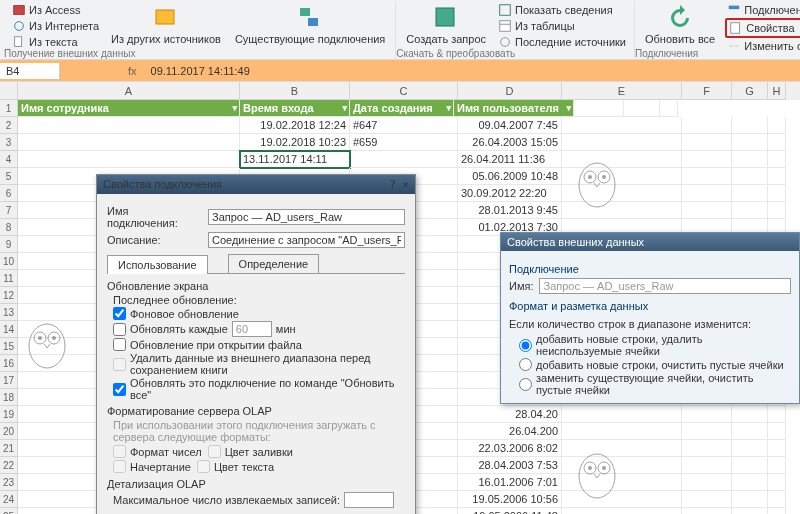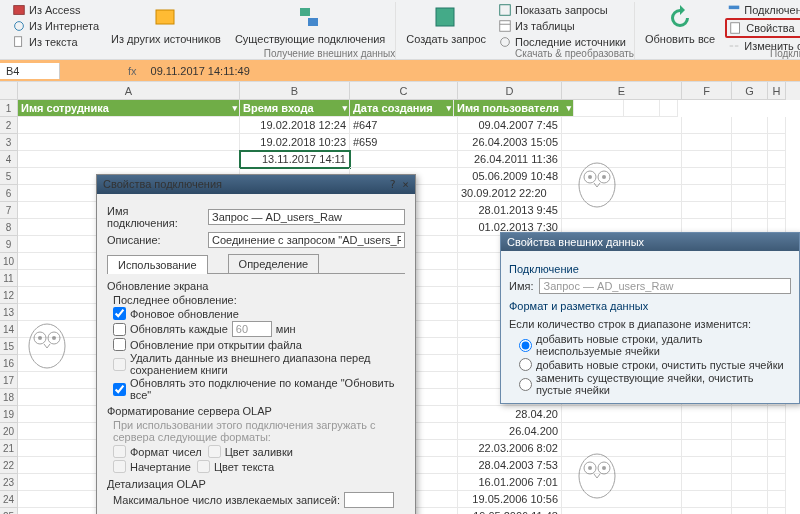--- a/index.html
+++ b/index.html
@@ -4,21 +4,21 @@
 <style>
 *{box-sizing:border-box;margin:0;padding:0;font-family:"Segoe UI",Tahoma,sans-serif;font-size:11px;color:#333}
 body{width:800px;height:514px;overflow:hidden;background:#fff;position:relative}
 .ribbon{height:60px;background:#f1f2f3;border-bottom:1px solid #dadbdc;display:flex;padding:2px 4px 0}
 .rgrp{border-right:1px solid #e1e1e1;padding:0 6px 12px;display:flex;flex-direction:column;justify-content:space-between;position:relative}
 .rgrp-row{display:flex;gap:6px;align-items:flex-start}
 .rbtn{display:flex;align-items:center;gap:3px;padding:1px 2px;white-space:nowrap;cursor:pointer;color:#444;font-size:11px}
 .rbtn .ic{width:14px;height:14px;display:inline-block}
 .rbtn-lg{flex-direction:column;text-align:center;gap:1px;padding:2px 4px}
 .rbtn-lg .ic{width:28px;height:28px}
-.rgrp-lbl{position:absolute;bottom:0;left:8px;right:0;text-align:right;font-size:10px;color:#777}
+.rgrp-lbl{position:absolute;bottom:0;left:0;right:0;text-align:left;font-size:10px;color:#777}
 .hl{border:2px solid #c22;border-radius:2px}
 .namebox{height:22px;border-bottom:1px solid #dadbdc;background:#fdba74;display:flex;align-items:center}
 .nb-cell{width:60px;border-right:1px solid #ccc;padding:2px 6px;background:#fff}
 .nb-fx{padding:2px 8px;color:#666}
 .grid{position:relative}
 .colhdrs{display:flex;height:18px;background:#f0f0f0}
 .ch{border-right:1px solid #d4d4d4;border-bottom:1px solid #d4d4d4;text-align:center;font-size:11px;color:#555;line-height:18px}
 .rowarea{display:flex}
 .rowhdrs{width:18px}
 .rh{height:17px;border-bottom:1px solid #d4d4d4;border-right:1px solid #d4d4d4;background:#f0f0f0;text-align:center;font-size:10px;color:#666;line-height:17px}
@@ -113,21 +113,21 @@
           </span>
           <span>Создать запрос</span>
         </div>
    <div>
     <div class="rbtn">
             <span class="ic">
               <svg viewBox="0 0 16 16">
                 <rect x="2" y="2" width="12" height="12" fill="none" stroke="#276"></rect>
               </svg>
             </span>
-            <span>Показать запросы</span>
+            <span>Показать сведения</span>
           </div>
     <div class="rbtn">
             <span class="ic">
               <svg viewBox="0 0 16 16">
                 <rect x="2" y="2" width="12" height="12" fill="#fff" stroke="#888"></rect>
                 <line x1="2" y1="6" x2="14" y2="6" stroke="#888"></line>
               </svg>
             </span>
             <span>Из таблицы</span>
           </div>
@@ -257,23 +257,23 @@
           <div class="cell cB" style="text-align:right">19.02.2018 10:23</div>
           <div class="cell cC">#659</div>
           <div class="cell cD" style="text-align:right">26.04.2003 15:05</div>
           <div class="cell cE"></div>
           <div class="cell cF"></div>
           <div class="cell cG"></div>
           <div class="cell cH"></div>
         </div>
         <div class="crow">
           <div class="cell cA"></div>
-          <div class="cell cB sel" style="text-align:right">13.11.2017 14:11</div>
-          <div class="cell cC"></div>
-          <div class="cell cD" style="text-align:right">26.04.2011 11:36</div>
+          <div class="cell cB sel" style="text-align:left">13.11.2017 14:11</div>
+          <div class="cell cC"></div>
+          <div class="cell cD" style="text-align:left">26.04.2011 11:36</div>
           <div class="cell cE"></div>
           <div class="cell cF"></div>
           <div class="cell cG"></div>
           <div class="cell cH"></div>
         </div>
         <div class="crow">
           <div class="cell cA"></div>
           <div class="cell cB" style="text-align:right"></div>
           <div class="cell cC"></div>
           <div class="cell cD" style="text-align:right">05.06.2009 10:48</div>

